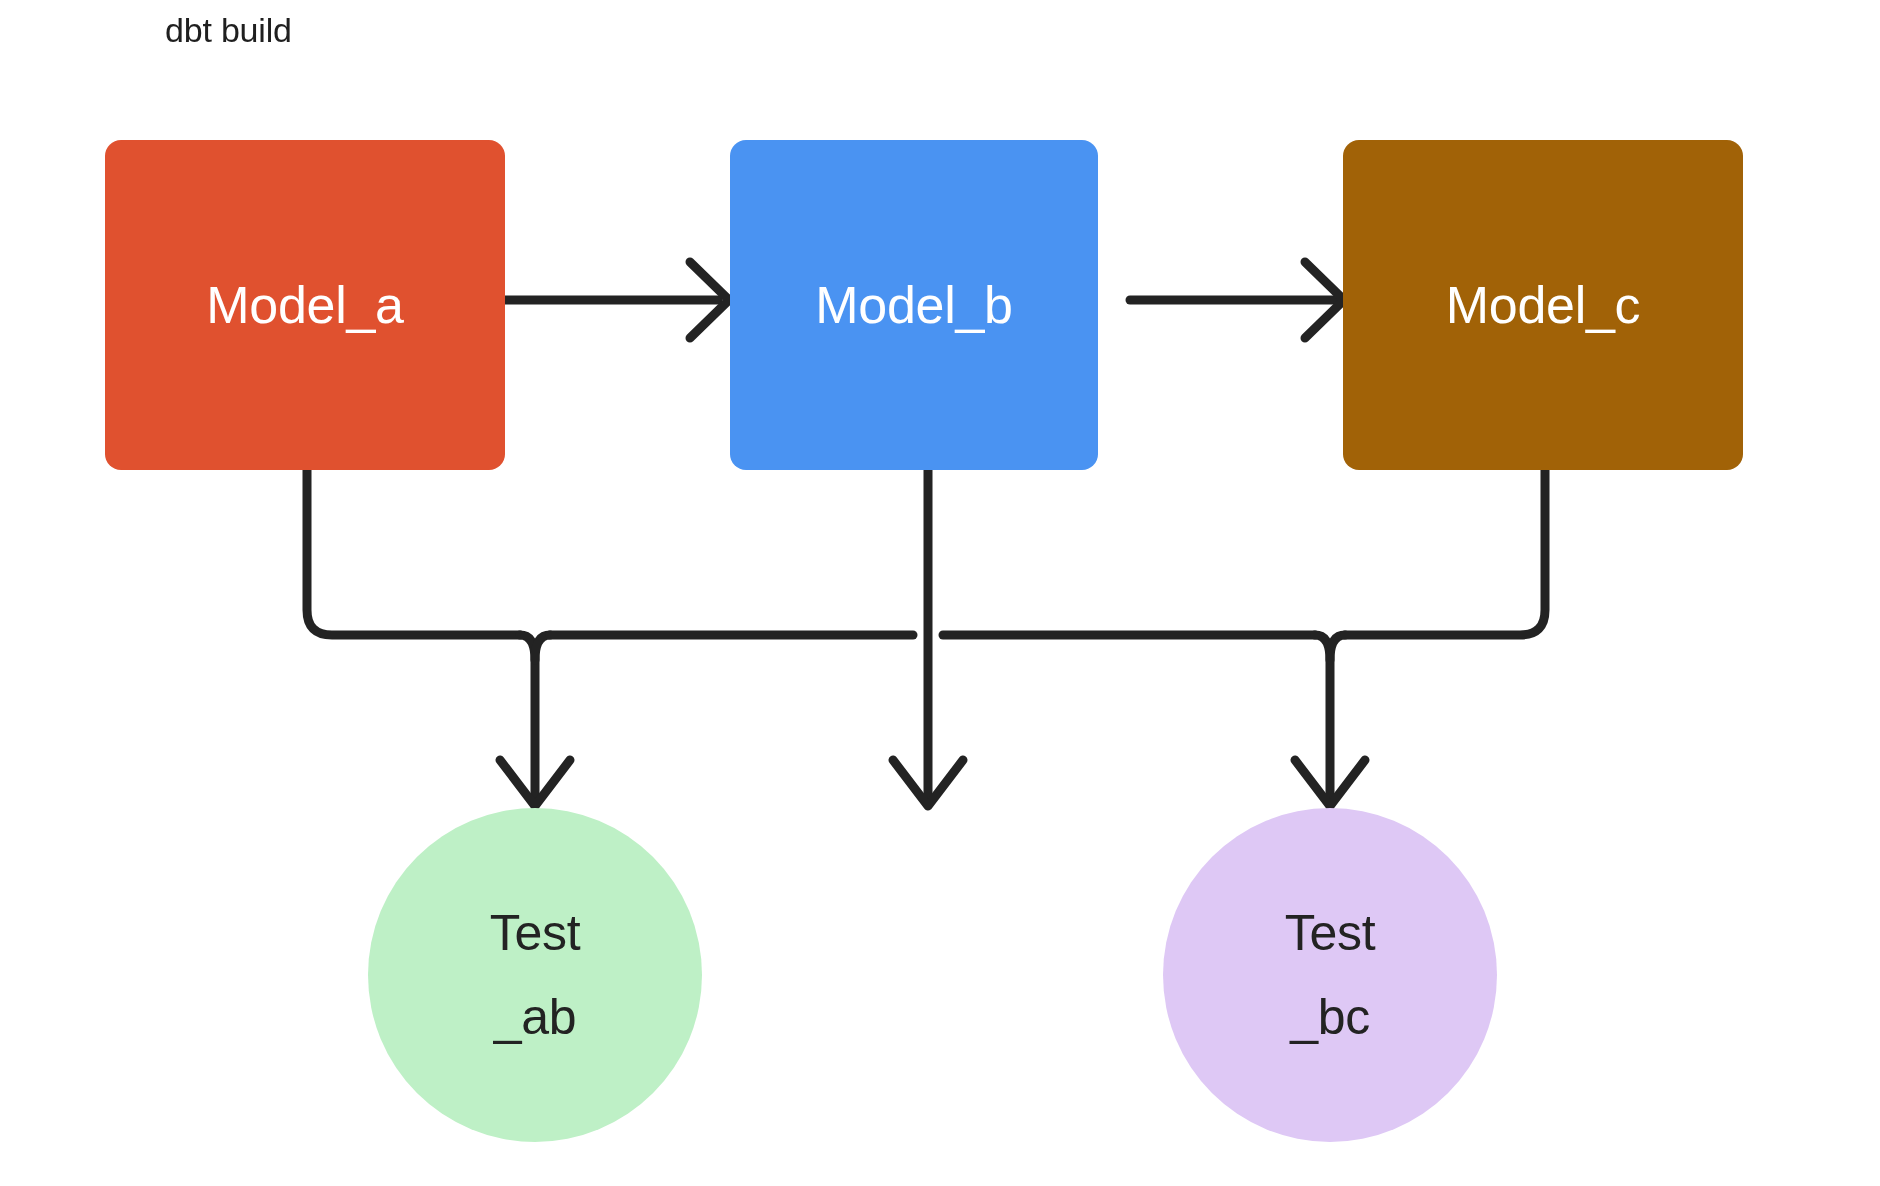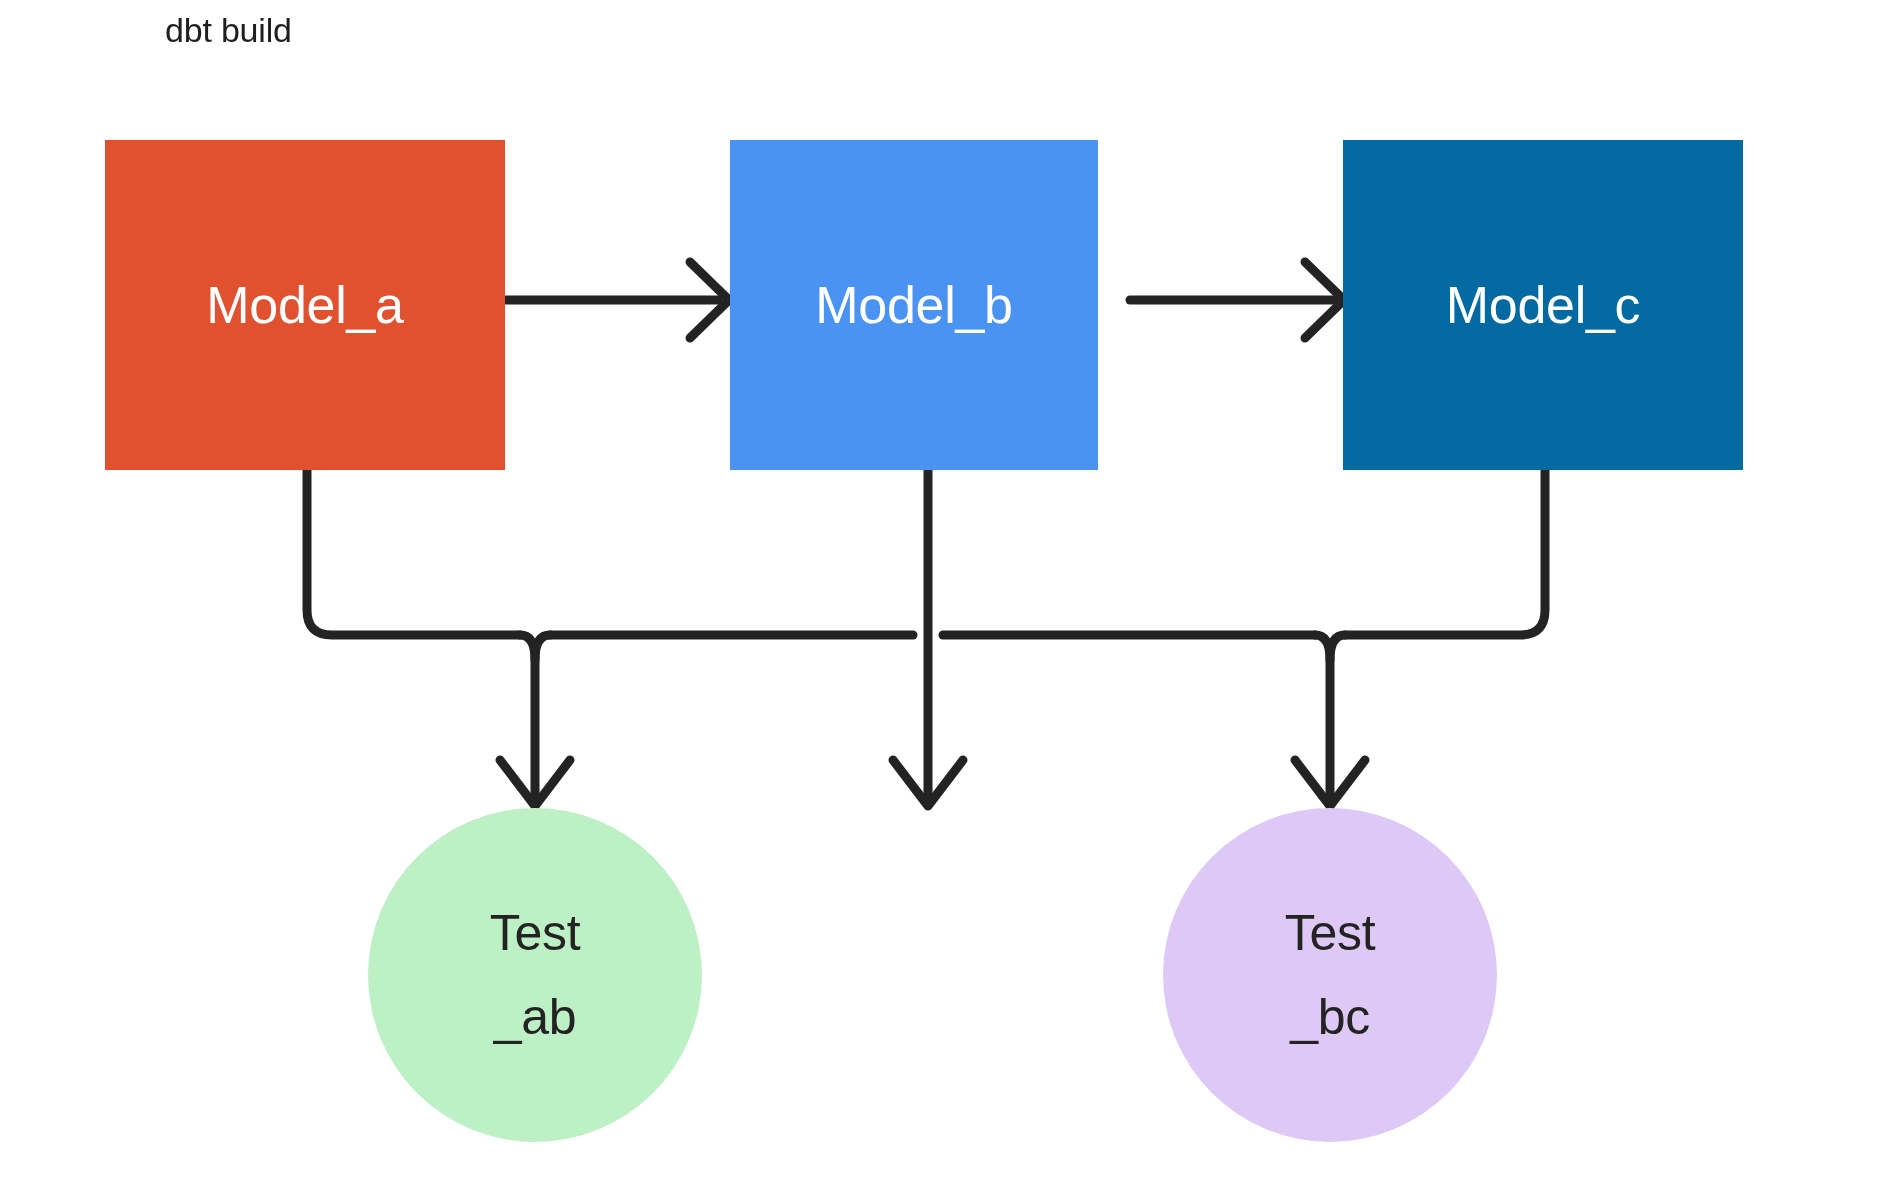--- a/index.html
+++ b/index.html
@@ -32,21 +32,21 @@
     line-height: 1.2;
     color: #1f1f1f;
     letter-spacing: -0.2px;
     white-space: nowrap;
   }
   .model-node {
     position: absolute;
     display: flex;
     align-items: center;
     justify-content: center;
-    border-radius: 0;
+    border-radius: 16px;
     color: #ffffff;
     font-size: 52px;
     letter-spacing: -0.3px;
     box-sizing: border-box;
   }
   .test-node {
     position: absolute;
     display: flex;
     align-items: center;
     justify-content: center;
@@ -115,20 +115,20 @@
       </g>
       <g>
         <path d="M 1295 760 L 1330 806 L 1365 760"></path>
       </g>
 
     </g>
   </svg>
 
   <div class="model-node" id="node-model_a" style="left: 105px; top: 140px; width: 400px; height: 330px; background: rgb(224, 81, 47); color: rgb(255, 255, 255);">Model_a</div>
   <div class="model-node" id="node-model_b" style="left: 730px; top: 140px; width: 368px; height: 330px; background: rgb(74, 147, 242); color: rgb(255, 255, 255);">Model_b</div>
-  <div class="model-node" id="node-model_c" style="left: 1343px; top: 140px; width: 400px; height: 330px; background: #0369a1; color: rgb(255, 255, 255);">Model_c</div>
+  <div class="model-node" id="node-model_c" style="left: 1343px; top: 140px; width: 400px; height: 330px; background: #a16207; color: rgb(255, 255, 255);">Model_c</div>
 
   <div class="test-node" id="node-test_ab" style="left: 368px; top: 808px; width: 334px; height: 334px; background: rgb(190, 240, 198); color: rgb(35, 35, 35);">Test
 _ab</div>
   <div class="test-node" id="node-test_bc" style="left: 1163px; top: 808px; width: 334px; height: 334px; background: rgb(222, 200, 245); color: rgb(35, 35, 35);">Test
 _bc</div>
 
 </div>
 
 </body></html>

